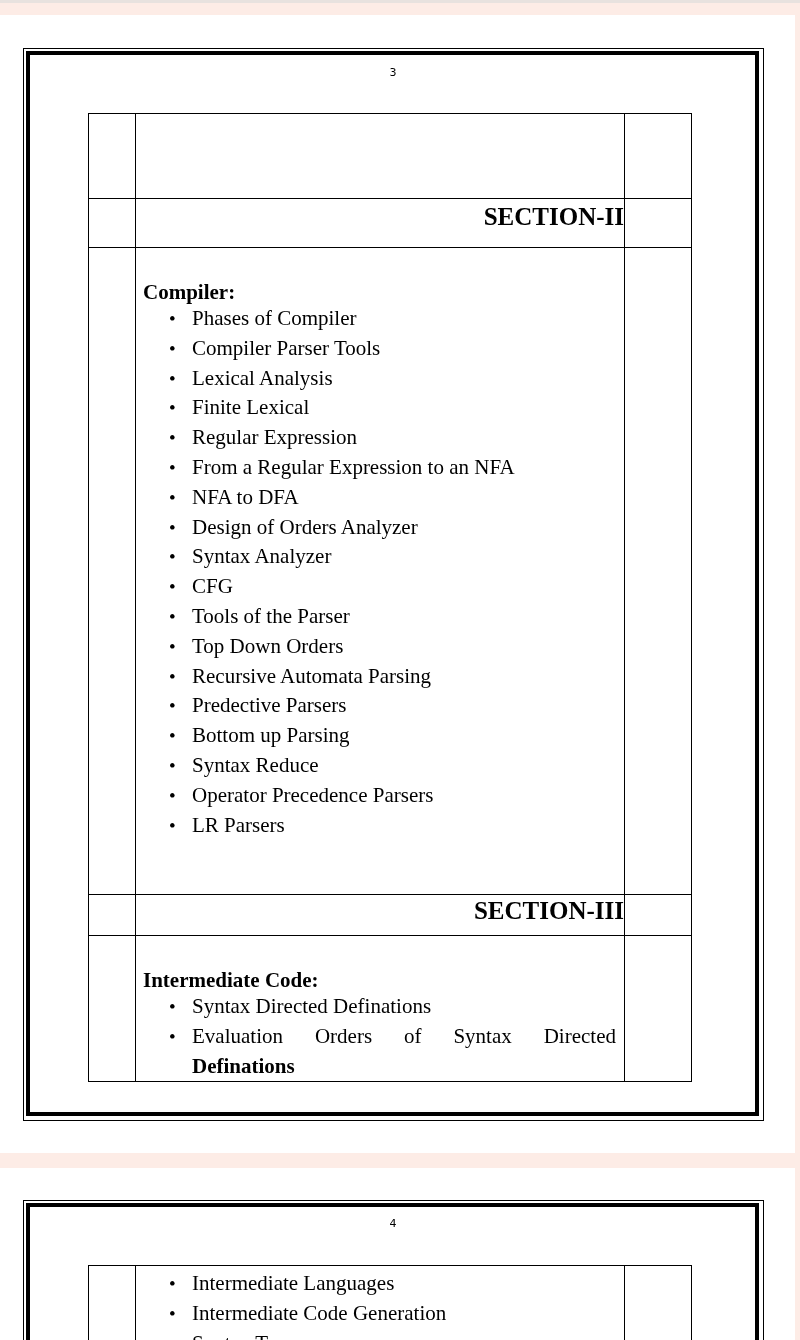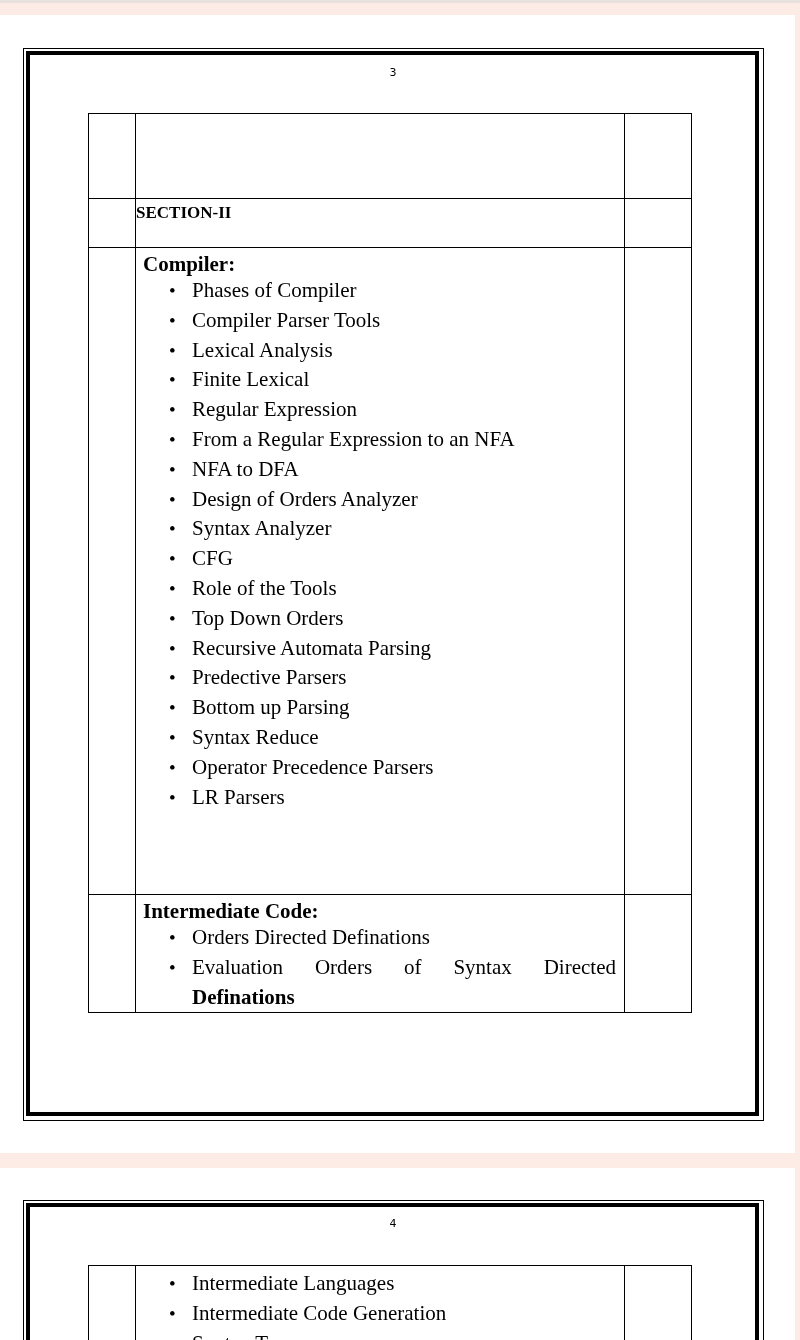--- a/index.html
+++ b/index.html
@@ -15,22 +15,22 @@
   .page2 .frame-outer { left:23px; top:32px; width:739px; height:400px; }
   .page2 .frame-inner { left:26px; top:35px; width:725px; height:400px; }
   .pagenum { position:absolute; width:786px; left:0; text-align:center; font-family:"DejaVu Sans", sans-serif; font-size:11px; color:#000; }
   .page1 .pagenum { top:51px; }
   .page2 .pagenum { top:49px; }
   table.syl { position:absolute; left:88px; border-collapse:collapse; table-layout:fixed; }
   .page1 table.syl { top:98px; }
   .page2 table.syl { top:97px; }
   table.syl td { border:1px solid #000; padding:0; vertical-align:top; }
   col.c1 { width:47px; } col.c2 { width:489px; } col.c3 { width:67px; }
-  .sec-title { text-align:left; font-weight:bold; font-size:17px; padding-top:4px; }
-  .topic { font-weight:bold; font-size:21px; line-height:24px; padding:4px 0 0 7px; }
+  .sec-title { text-align:right; font-weight:bold; font-size:25px; padding-top:4px; }
+  .topic { font-weight:bold; font-size:21px; line-height:24px; padding:4px 0 0 7px;margin-top:28px; }
   ul.items { list-style:none; margin:0; padding:0 8px 0 33px; }
   ul.items li { position:relative; font-size:21px; line-height:29.8px; padding-left:23px; color:#000; }
   ul.items li .bullet { position:absolute; left:0; top:0; font-size:19px; }
   li.justify { text-align:justify; text-align-last:justify; line-height:27px; }
   li.cont { line-height:26px;font-weight:bold; }
 </style>
 </head>
 <body>
 
 <div class="topbar"></div>
@@ -67,38 +67,45 @@
               <li><span class="bullet">•</span><span>Phases of Compiler</span></li>
               <li><span class="bullet">•</span><span>Compiler Parser Tools</span></li>
               <li><span class="bullet">•</span><span>Lexical Analysis</span></li>
               <li><span class="bullet">•</span><span>Finite Lexical</span></li>
               <li><span class="bullet">•</span><span>Regular Expression</span></li>
               <li><span class="bullet">•</span><span>From a Regular Expression to an NFA</span></li>
               <li><span class="bullet">•</span><span>NFA to DFA</span></li>
               <li><span class="bullet">•</span><span>Design of Orders Analyzer</span></li>
               <li><span class="bullet">•</span><span>Syntax Analyzer</span></li>
               <li><span class="bullet">•</span><span>CFG</span></li>
-              <li><span class="bullet">•</span><span>Role of the Tools</span></li>
+              <li><span class="bullet">•</span><span>Tools of the Parser</span></li>
               <li><span class="bullet">•</span><span>Top Down Orders</span></li>
               <li><span class="bullet">•</span><span>Recursive Automata Parsing</span></li>
               <li><span class="bullet">•</span><span>Predective Parsers</span></li>
               <li><span class="bullet">•</span><span>Bottom up Parsing</span></li>
               <li><span class="bullet">•</span><span>Syntax Reduce</span></li>
               <li><span class="bullet">•</span><span>Operator Precedence Parsers</span></li>
               <li><span class="bullet">•</span><span>LR Parsers</span></li>
             </ul>
       </td>
       <td></td>
     </tr>
+    <tr style="height:41px">
+      <td></td>
+      <td>
+        <div class="sec-title" style="padding-top:2px">SECTION-III</div>
+      </td>
+      <td></td>
+    </tr>
     <tr style="height:115px">
       <td></td>
       <td>
         <div class="topic">Intermediate Code:</div>
         <ul class="items">
-          <li><span class="bullet">•</span><span>Orders Directed Definations</span></li>
+          <li><span class="bullet">•</span><span>Syntax Directed Definations</span></li>
           <li class="justify"><span class="bullet">•</span><span>Evaluation Orders of Syntax Directed</span></li>
           <li class="cont"><span>Definations</span></li>
         </ul>
       </td>
       <td></td>
     </tr>
   </tbody>
     </table>
 </div>
 

